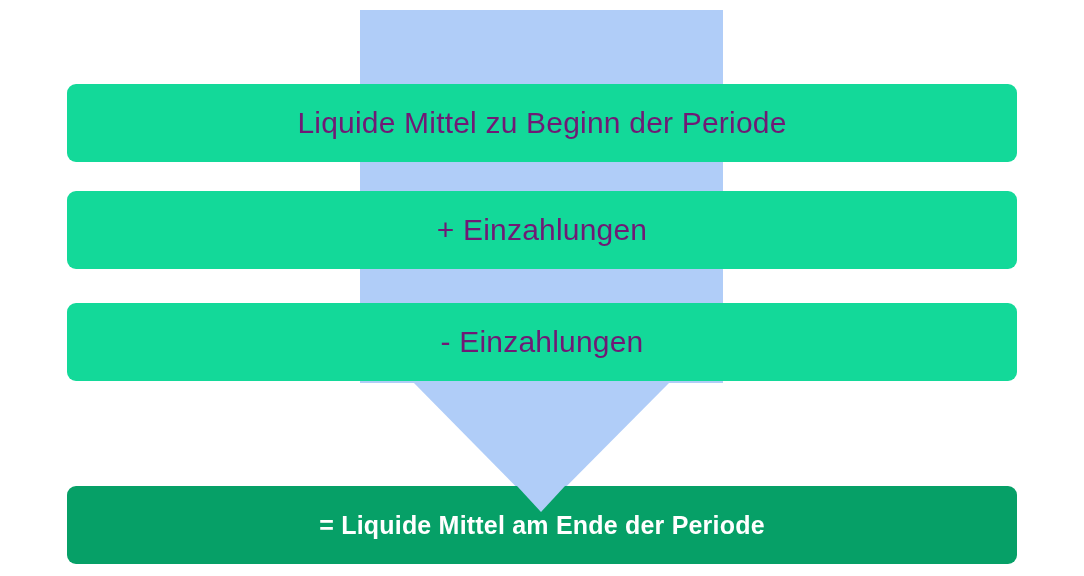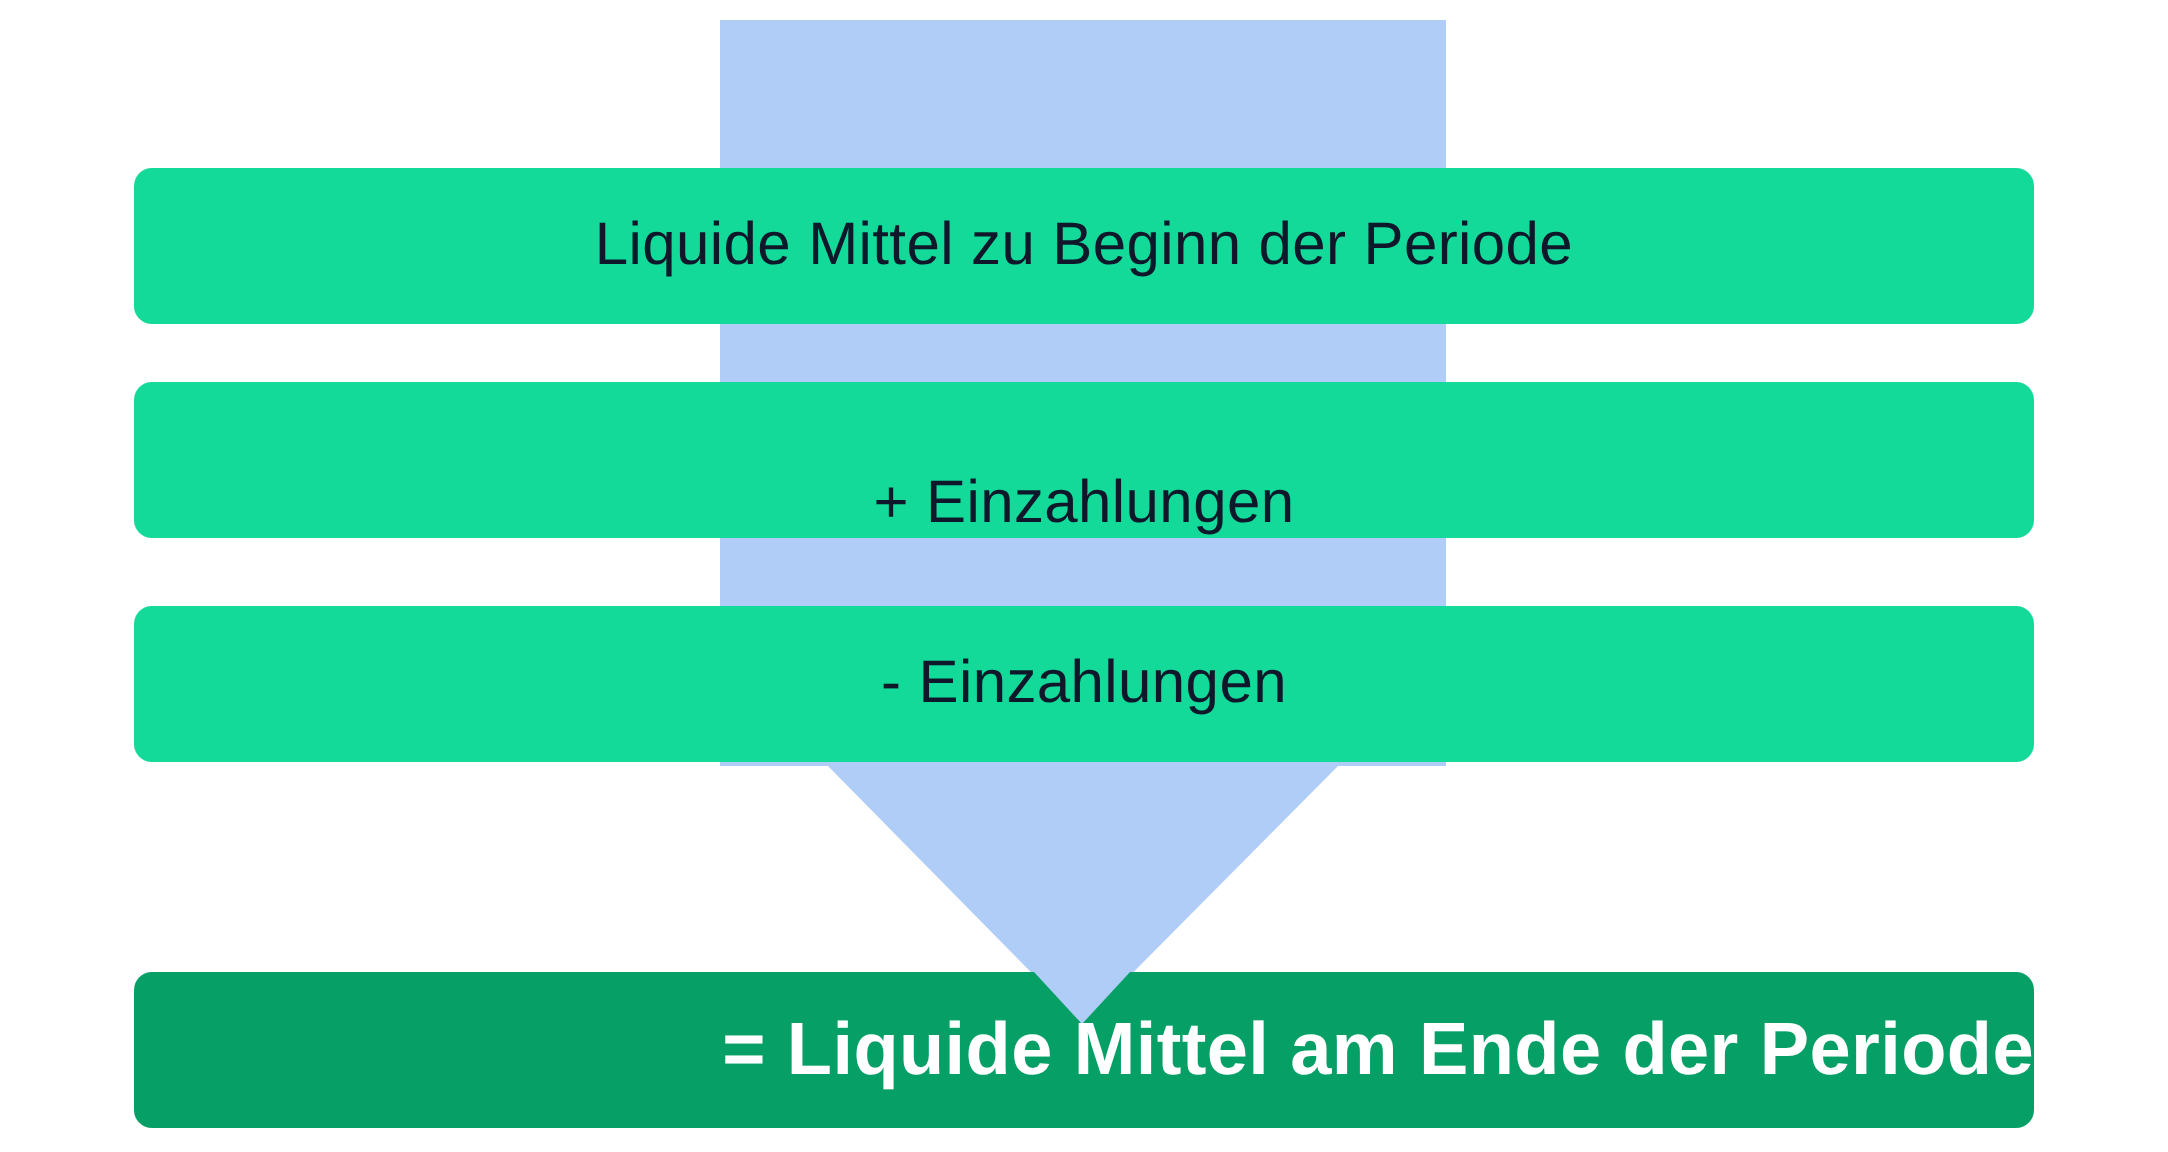--- a/index.html
+++ b/index.html
@@ -1,26 +1,26 @@
 <!DOCTYPE html>
 <html><head>
 <meta charset="utf-8">
 <style>
   html, body { margin: 0; padding: 0; background: #ffffff; }
   body { width: 1084px; height: 576px; position: relative; overflow: hidden;
          font-family: "Liberation Sans", "DejaVu Sans", sans-serif; }
   .arrow-shaft { position: absolute; left: 360px; top: 10px; width: 363px; height: 373px; background: #b0cdf8; }
   .arrow-head { position: absolute; left: 0; top: 0; width: 1084px; height: 576px; pointer-events: none; }
   .box { position: absolute; left: 67px; width: 950px; height: 78px; border-radius: 9px;
-         background: #13d999; color: #0f172a; display: flex; align-items: center; justify-content: center;
+         background: #13d999; color: #701a75; display: flex; align-items: center; justify-content: center;
          font-size: 30px; letter-spacing: 0.2px; }
   .box.b1 { top: 84px; }
-  .box.b2 { top: 191px; align-items: flex-end; }
+  .box.b2 { top: 191px; }
   .box.b3 { top: 303px; }
-  .box.final { top: 486px; background: #06a067; font-weight: bold; font-size: 37px; color: #ffffff; justify-content: flex-end; }
+  .box.final { top: 486px; background: #06a067; font-weight: bold; font-size: 25px; color: #ffffff; }
   .tip { position: absolute; left: 0; top: 0; width: 1084px; height: 576px; pointer-events: none; }
   .box span { position: relative; z-index: 2; }
 </style>
 </head>
 <body>
 
 <div class="arrow-shaft"></div>
 <svg class="arrow-head" viewBox="0 0 1084 576">
   <polygon points="412,381 671,381 541,512" fill="#b0cdf8"></polygon>
 </svg>

